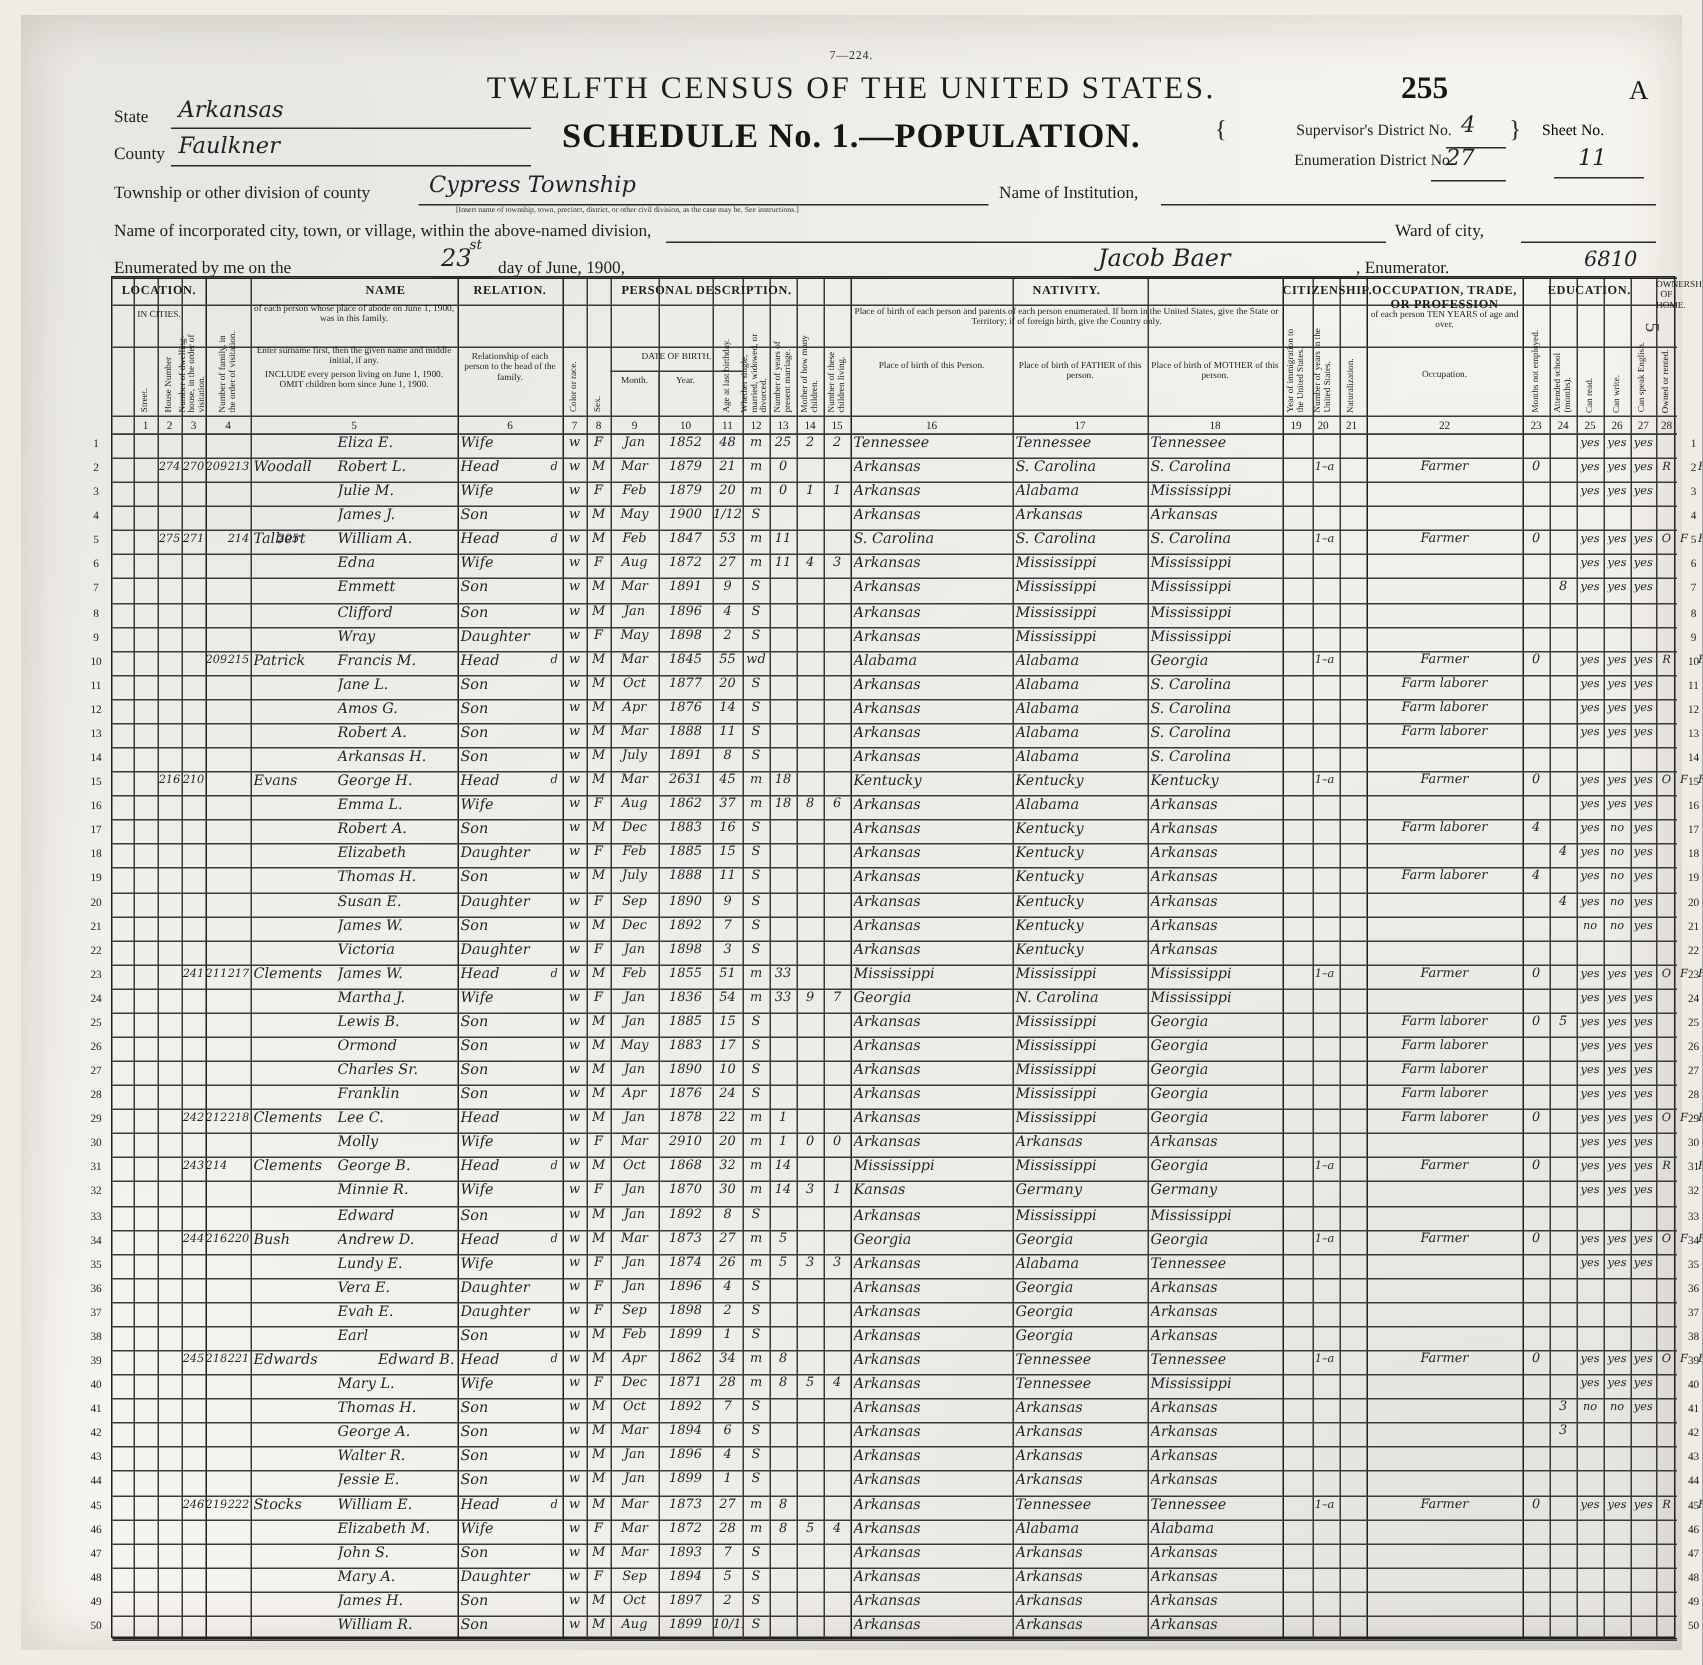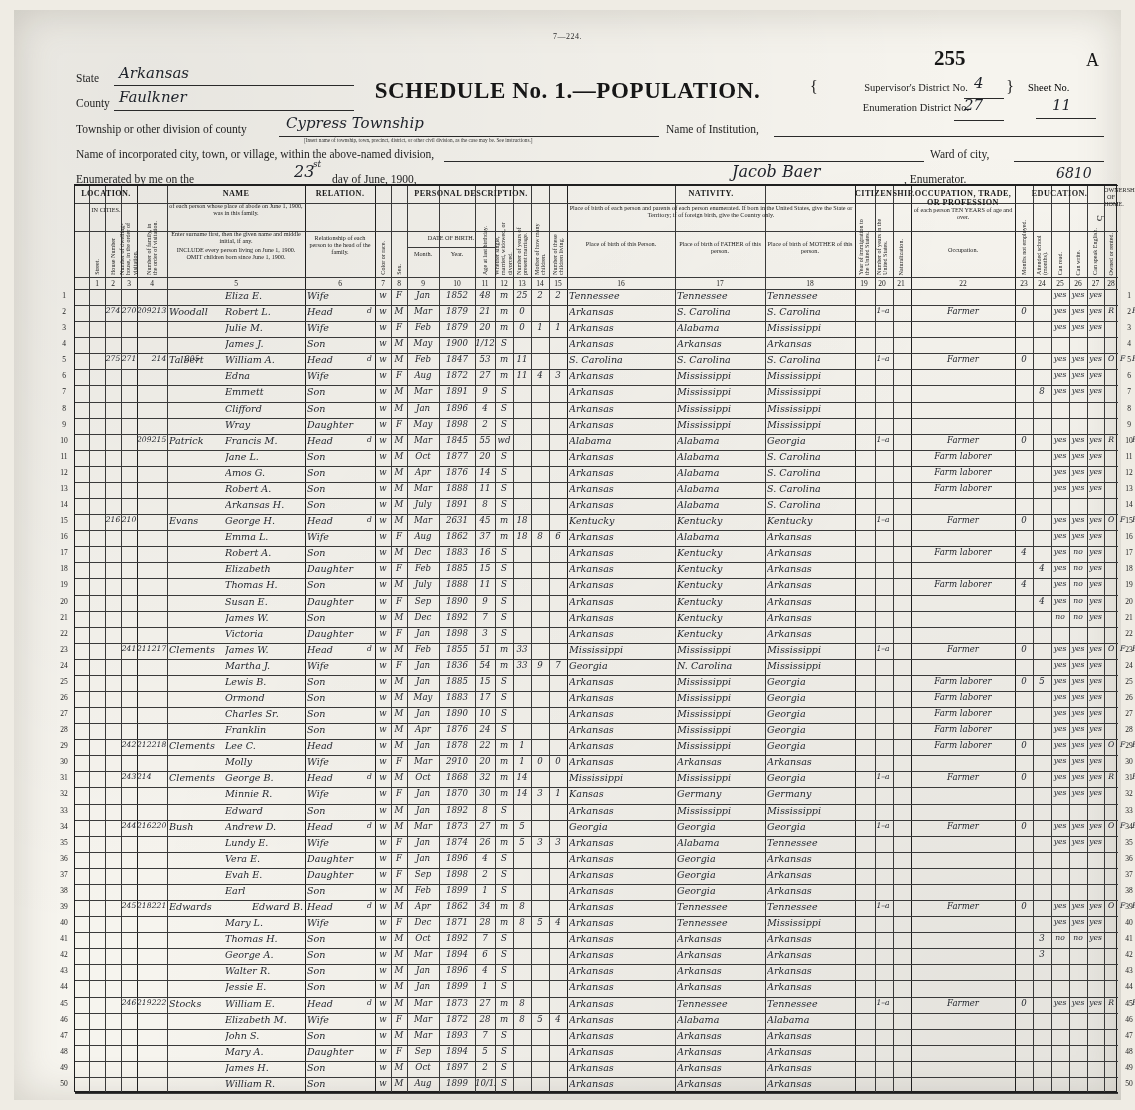--- a/index.html
+++ b/index.html
@@ -59,20 +59,21 @@
   .h6{font-size:7.6px;}
 </style>
 </head>
 <body>
 
 <div id="sheet">
   <div id="paper">
     <div class="grain"></div>
 
     <div class="formno">7—224.</div>
+    <div class="maintitle">TWELFTH CENSUS OF THE UNITED STATES.</div>
     <div class="subtitle">SCHEDULE No. 1.—POPULATION.</div>
     <div class="pageno">255</div>
     <div class="sheetletter">A</div>
     <div class="sidecode">5</div>
 
     <div class="lbl" style="left:62px;top:62px;">State</div>
     <div class="hw h9" style="left:105px;top:54px;font-size:15px;">Arkansas</div>
     <div class="rule" style="left:100px;top:75px;width:240px;"></div>
 
     <div class="lbl" style="left:62px;top:87px;">County</div>
@@ -147,21 +148,21 @@
         <div style="position: absolute; left: 1012px; top: 0px; height: 908px; border-left: 1px solid rgb(58, 58, 58);"></div>
         <div style="position: absolute; left: 1029px; top: 0px; height: 908px; border-left: 1px solid rgb(58, 58, 58);"></div>
         <div style="position: absolute; top: 0px; left: 0px; width: 1043px; border-top: 1.5px solid rgb(31, 31, 31);"></div>
         <div style="position: absolute; top: 18px; left: 0px; width: 1043px; border-top: 1px solid rgb(58, 58, 58);"></div>
         <div style="position: absolute; top: 46px; left: 0px; width: 1043px; border-top: 1px solid rgb(58, 58, 58);"></div>
         <div style="position: absolute; top: 92px; left: 0px; width: 1043px; border-top: 1px solid rgb(58, 58, 58);"></div>
         <div style="position: absolute; top: 104px; left: 0px; width: 1043px; border-top: 1.5px solid rgb(31, 31, 31);"></div>
         <div style="position: absolute; top: 907px; left: 0px; width: 1043px; border-top: 1.5px solid rgb(31, 31, 31);"></div>
         <div class="hdr b" style="position: absolute; left: 0px; top: 4px; width: 62px; text-align: center;">LOCATION.</div>
         <div class="hdr tiny" style="position: absolute; left: 0px; top: 22px; width: 62px; text-align: center;">IN CITIES.</div>
-        <div class="hdr b" style="position: absolute; left: 92px; top: 4px; width: 138px; text-align: center;">NAME</div>
+        <div class="hdr b" style="position: absolute; left: 92px; top: 4px; width: 138px; text-align: center; padding-left: 21px;">NAME</div>
         <div class="hdr tiny" style="position: absolute; left: 93px; top: 18px; width: 136px; text-align: center;">of each person whose place of abode on June 1, 1900, was in this family.</div>
         <div class="hdr b" style="position: absolute; left: 230px; top: 4px; width: 70px; text-align: center;">RELATION.</div>
         <div class="hdr b" style="position: absolute; left: 300px; top: 4px; width: 192px; text-align: center;">PERSONAL DESCRIPTION.</div>
         <div class="hdr b" style="position: absolute; left: 492px; top: 4px; width: 288px; text-align: center;">NATIVITY.</div>
         <div class="hdr tiny" style="position: absolute; left: 494px; top: 20px; width: 284px; text-align: center;">Place of birth of each person and parents of each person enumerated. If born in the United States, give the State or Territory; if of foreign birth, give the Country only.</div>
         <div class="hdr b" style="position: absolute; left: 780px; top: 4px; width: 56px; text-align: center;">CITIZENSHIP.</div>
         <div class="hdr b" style="position: absolute; left: 836px; top: 4px; width: 104px; text-align: center;">OCCUPATION, TRADE, OR PROFESSION</div>
         <div class="hdr tiny" style="position: absolute; left: 838px; top: 22px; width: 100px; text-align: center;">of each person TEN YEARS of age and over.</div>
         <div class="hdr b" style="position: absolute; left: 940px; top: 4px; width: 89px; text-align: center;">EDUCATION.</div>
         <div class="hdr tiny" style="position: absolute; left: 1029px; top: 2px; width: 14px; text-align: center;">OWNERSHIP OF HOME.</div>

